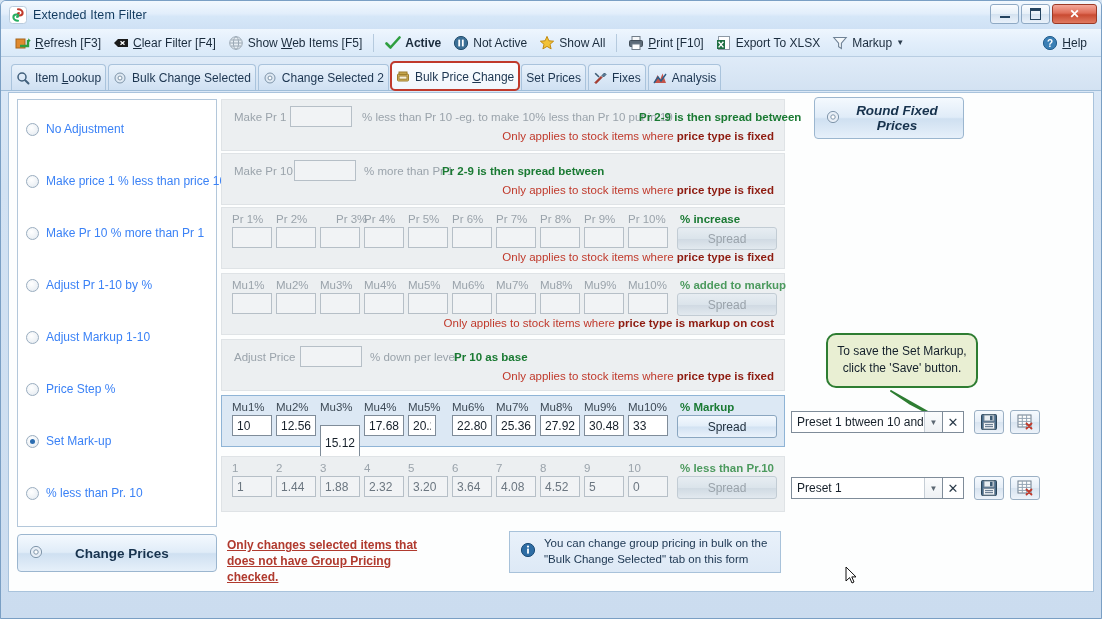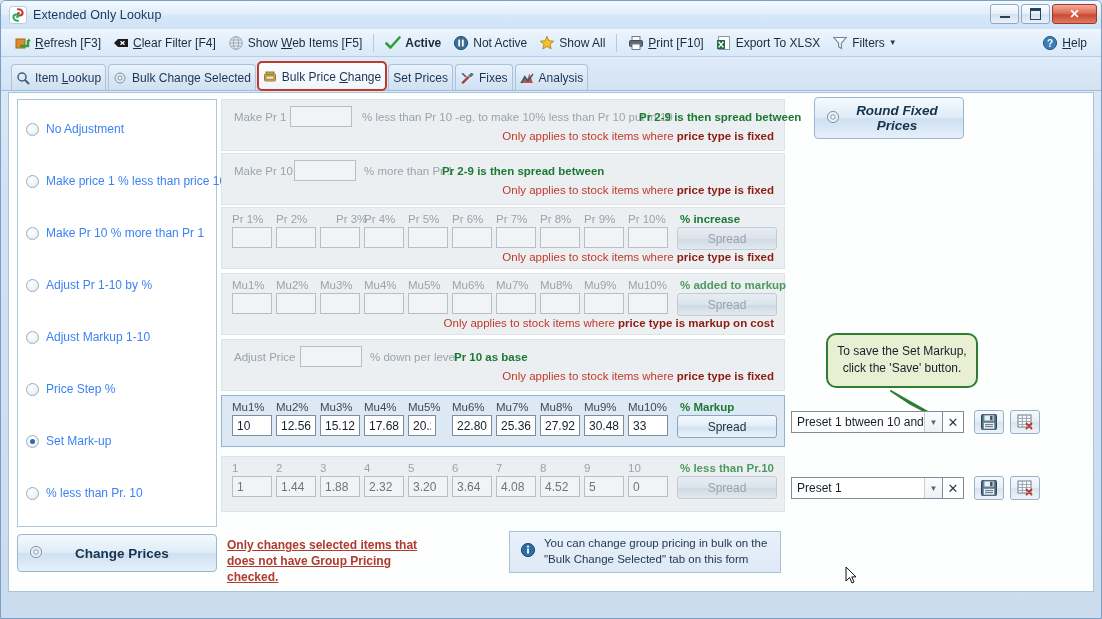--- a/index.html
+++ b/index.html
@@ -395,21 +395,21 @@
   <div class="win-frame"></div>
 
   <div class="titlebar">
     <span class="title-icon">
       <svg width="18" height="18" viewBox="0 0 18 18">
         <rect x="0.5" y="0.5" width="17" height="17" rx="3" fill="#ffffff" stroke="#b9cbdc"></rect>
         <path d="M9 3.2c2.6 0 4.6 1.6 4.6 3.6 0 1.6-1.3 2.7-2.9 2.7-1.1 0-1.9-.6-1.9-1.4 0-.6.5-1 1.1-1" fill="none" stroke="#c0392b" stroke-width="2.1" stroke-linecap="round"></path>
         <path d="M9 14.8c-2.6 0-4.6-1.6-4.6-3.6 0-1.6 1.3-2.7 2.9-2.7 1.1 0 1.9.6 1.9 1.4 0 .6-.5 1-1.1 1" fill="none" stroke="#27ae60" stroke-width="2.1" stroke-linecap="round"></path>
       </svg>
     </span>
-    <span class="title-text">Extended Only Lookup</span>
+    <span class="title-text">Extended Item Filter</span>
     <div class="win-buttons">
       <div class="win-btn">
           <span class="glyph-min"></span>
         </div>
       <div class="win-btn">
           <span class="glyph-max"></span>
         </div>
       <div class="win-btn close">✕</div>
     </div>
   </div>
@@ -473,21 +473,21 @@
         <rect x="2.5" y="1.5" width="11" height="13" fill="#ffffff" stroke="#8d99a5"></rect>
         <rect x="1" y="5" width="8" height="9" fill="#1f7043"></rect>
         <path d="M2.6 6.8 L7.4 12.4 M7.4 6.8 L2.6 12.4" stroke="#ffffff" stroke-width="1.4"></path>
       </svg>
       <span>Export To XLSX</span>
     </div>
     <div class="tb-item">
       <svg class="tb-icon" viewBox="0 0 16 16">
         <path d="M1.8 2.5 L14.2 2.5 L9.4 8.2 L9.4 13.5 L6.6 11.6 L6.6 8.2 Z" fill="#f4f8fb" stroke="#6f8296" stroke-width="1.1"></path>
       </svg>
-      <span>Filters</span>
+      <span>Markup</span>
       <span style="font-size:8px;color:#2a3b4c;">▼</span>
     </div>
     <div class="tb-spacer"></div>
     <div class="tb-item">
       <svg class="tb-icon" viewBox="0 0 16 16">
         <circle cx="8" cy="8" r="6.6" fill="#3b7fb5" stroke="#255f8e"></circle>
         <text x="8" y="11.7" font-size="10" font-family="Liberation Sans, sans-serif" font-weight="bold" fill="#ffffff" text-anchor="middle">?</text>
       </svg>
       <span><span class="underl">H</span>elp</span>
     </div>
@@ -500,20 +500,27 @@
         <path d="M9.2 9.2 L12.5 12.5" stroke="#41607c" stroke-width="2" stroke-linecap="round"></path>
       </svg>
       <span>Item <span class="underl">L</span>ookup</span>
     </div>
     <div class="tab">
       <svg class="tab-icon" viewBox="0 0 14 14">
         <circle cx="7" cy="7" r="5" fill="#dfe9f3" stroke="#7f95aa"></circle>
         <circle cx="7" cy="7" r="2" fill="#ffffff" stroke="#7f95aa"></circle>
       </svg>
       <span>Bulk Change Selected</span>
+    </div>
+    <div class="tab">
+      <svg class="tab-icon" viewBox="0 0 14 14">
+        <circle cx="7" cy="7" r="5" fill="#dfe9f3" stroke="#7f95aa"></circle>
+        <circle cx="7" cy="7" r="2" fill="#ffffff" stroke="#7f95aa"></circle>
+      </svg>
+      <span>Change Selected 2</span>
     </div>
     <div class="tab active highlighted">
       <svg class="tab-icon" viewBox="0 0 14 14">
         <rect x="1.5" y="4" width="11" height="7" rx="1" fill="#e0c06a" stroke="#9b7d2c"></rect>
         <rect x="3" y="2" width="8" height="2.4" fill="#c9a94e" stroke="#9b7d2c"></rect>
         <rect x="3" y="6" width="8" height="3.2" fill="#f6efd8" stroke="#9b7d2c"></rect>
       </svg>
       <span>Bulk Price <span class="underl">C</span>hange</span>
     </div>
     <div class="tab">
@@ -685,21 +692,21 @@
       </span>
     </div>
 
     <div class="group active" style="left:212px; top:302px; width:564px; height:52px;">
       <div id="markup-active-cells">
           <span class="grp-label dark" style="left: 10px; top: 5px;">Mu1%</span>
           <input type="text" class="tb-input enabled" value="10" style="left: 10px; top: 19px; width: 40px; height: 21px;">
           <span class="grp-label dark" style="left: 54px; top: 5px;">Mu2%</span>
           <input type="text" class="tb-input enabled" value="12.56" style="left: 54px; top: 19px; width: 40px; height: 21px;">
           <span class="grp-label dark" style="left: 98px; top: 5px;">Mu3%</span>
-          <input type="text" class="tb-input enabled" value="15.12" style="left: 98px; top: 19px; width: 40px; height: 21px;">
+          <input type="text" class="tb-input enabled" value="15.12" style="left: 98px; top: 29px; width: 40px; height: 35px;">
           <span class="grp-label dark" style="left: 142px; top: 5px;">Mu4%</span>
           <input type="text" class="tb-input enabled" value="17.68" style="left: 142px; top: 19px; width: 40px; height: 21px;">
           <span class="grp-label dark" style="left: 186px; top: 5px;">Mu5%</span>
           <input type="text" class="tb-input enabled" value="20.24" style="left: 186px; top: 19px; width: 28px; height: 21px;">
           <span class="grp-label dark" style="left: 230px; top: 5px;">Mu6%</span>
           <input type="text" class="tb-input enabled" value="22.80" style="left: 230px; top: 19px; width: 40px; height: 21px;">
           <span class="grp-label dark" style="left: 274px; top: 5px;">Mu7%</span>
           <input type="text" class="tb-input enabled" value="25.36" style="left: 274px; top: 19px; width: 40px; height: 21px;">
           <span class="grp-label dark" style="left: 318px; top: 5px;">Mu8%</span>
           <input type="text" class="tb-input enabled" value="27.92" style="left: 318px; top: 19px; width: 40px; height: 21px;">

